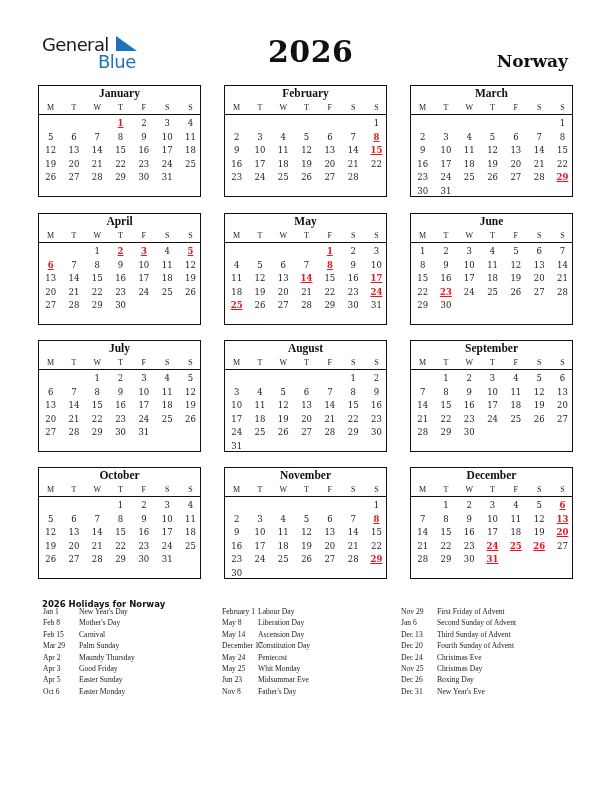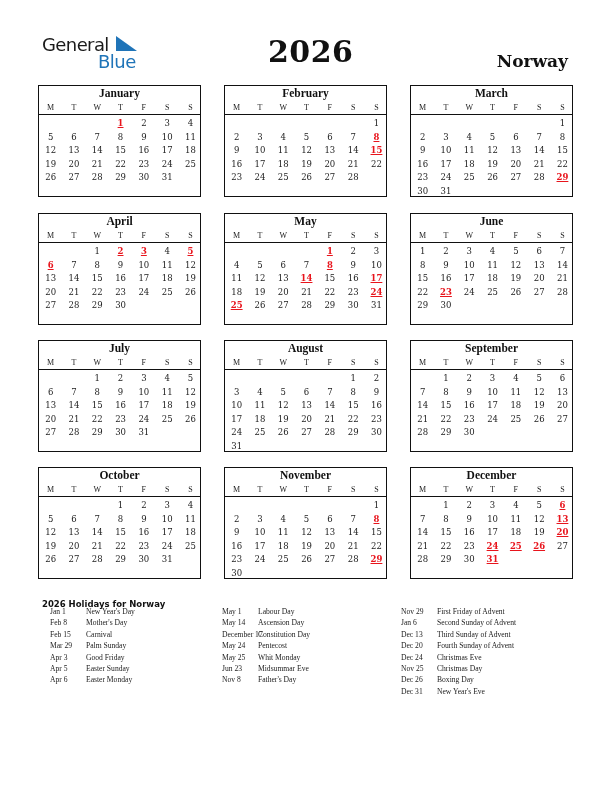--- a/index.html
+++ b/index.html
@@ -580,54 +580,62 @@
         <span class="day" style="left: 0px; top: 54.4px;">28</span>
         <span class="day" style="left: 23.3px; top: 54.4px;">29</span>
         <span class="day" style="left: 46.6px; top: 54.4px;">30</span>
         <span class="day hol" style="left: 69.9px; top: 54.4px;">31</span>
       </div>
     </div>
   </div>
 
 <div class="hol-title">2026 Holidays for Norway</div>
 <div id="hol-cols">
-    <div class="hol-col" style="left: 50px; text-align: center;">
+    <div class="hol-col" style="left: 43px; text-align: center;">
       <div class="hol-row">
         <span class="d">Jan 1</span>
         <span class="n">New Year's Day</span>
       </div>
       <div class="hol-row">
         <span class="d">Feb 8</span>
         <span class="n">Mother's Day</span>
       </div>
       <div class="hol-row">
         <span class="d">Feb 15</span>
         <span class="n">Carnival</span>
       </div>
       <div class="hol-row">
         <span class="d">Mar 29</span>
         <span class="n">Palm Sunday</span>
       </div>
       <div class="hol-row">
+        <span class="d">Apr 2</span>
+        <span class="n">Maundy Thursday</span>
+      </div>
+      <div class="hol-row">
         <span class="d">Apr 3</span>
         <span class="n">Good Friday</span>
       </div>
       <div class="hol-row">
         <span class="d">Apr 5</span>
         <span class="n">Easter Sunday</span>
       </div>
       <div class="hol-row">
-        <span class="d">Apr 6</span>
+        <span class="d">Oct 6</span>
         <span class="n">Easter Monday</span>
       </div>
     </div>
     <div class="hol-col" style="left: 222px;">
       <div class="hol-row">
-        <span class="d">May 1</span>
+        <span class="d">February 1</span>
         <span class="n">Labour Day</span>
+      </div>
+      <div class="hol-row">
+        <span class="d">May 8</span>
+        <span class="n">Liberation Day</span>
       </div>
       <div class="hol-row">
         <span class="d">May 14</span>
         <span class="n">Ascension Day</span>
       </div>
       <div class="hol-row">
         <span class="d">December 17</span>
         <span class="n">Constitution Day</span>
       </div>
       <div class="hol-row">

